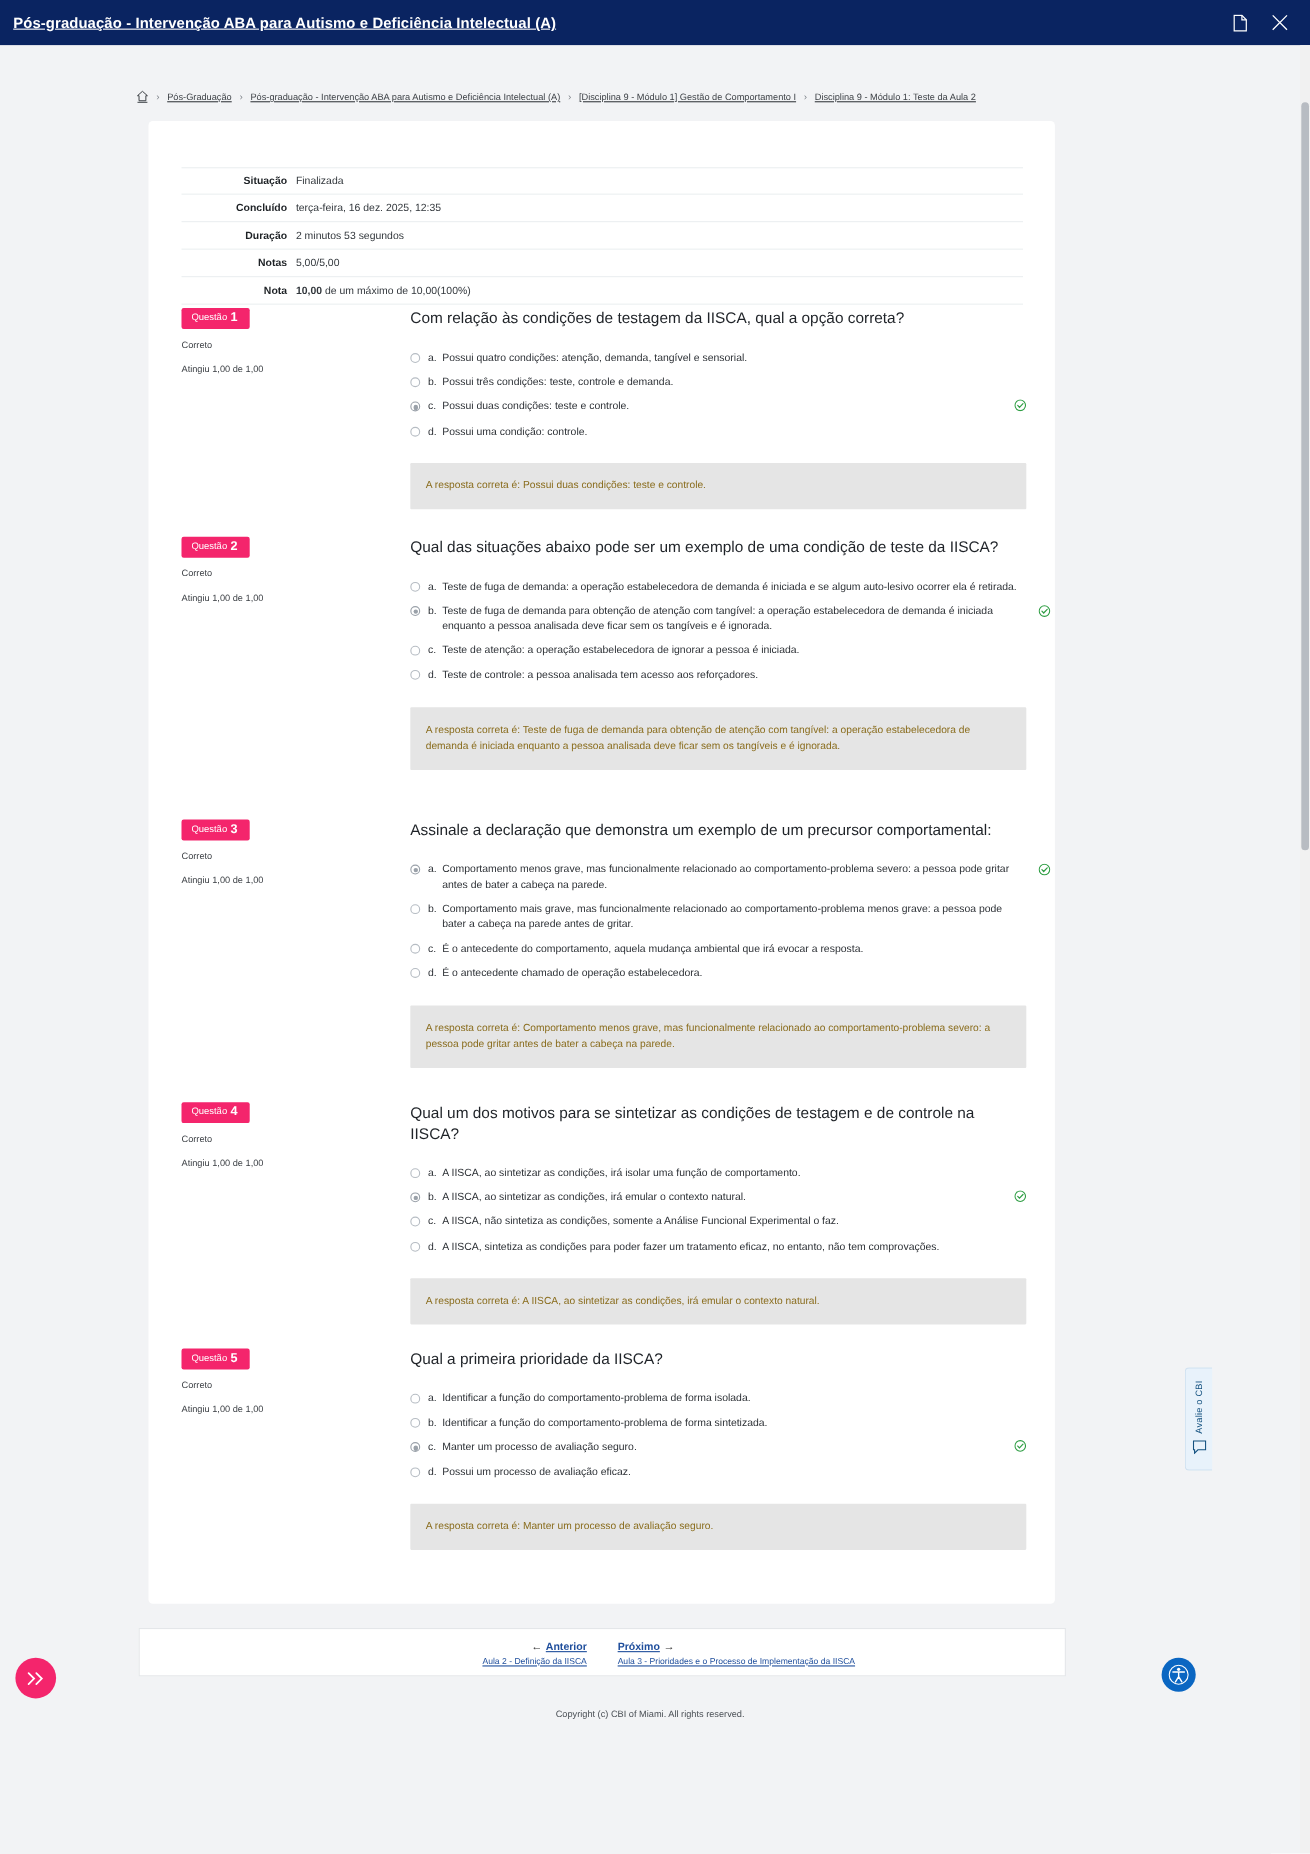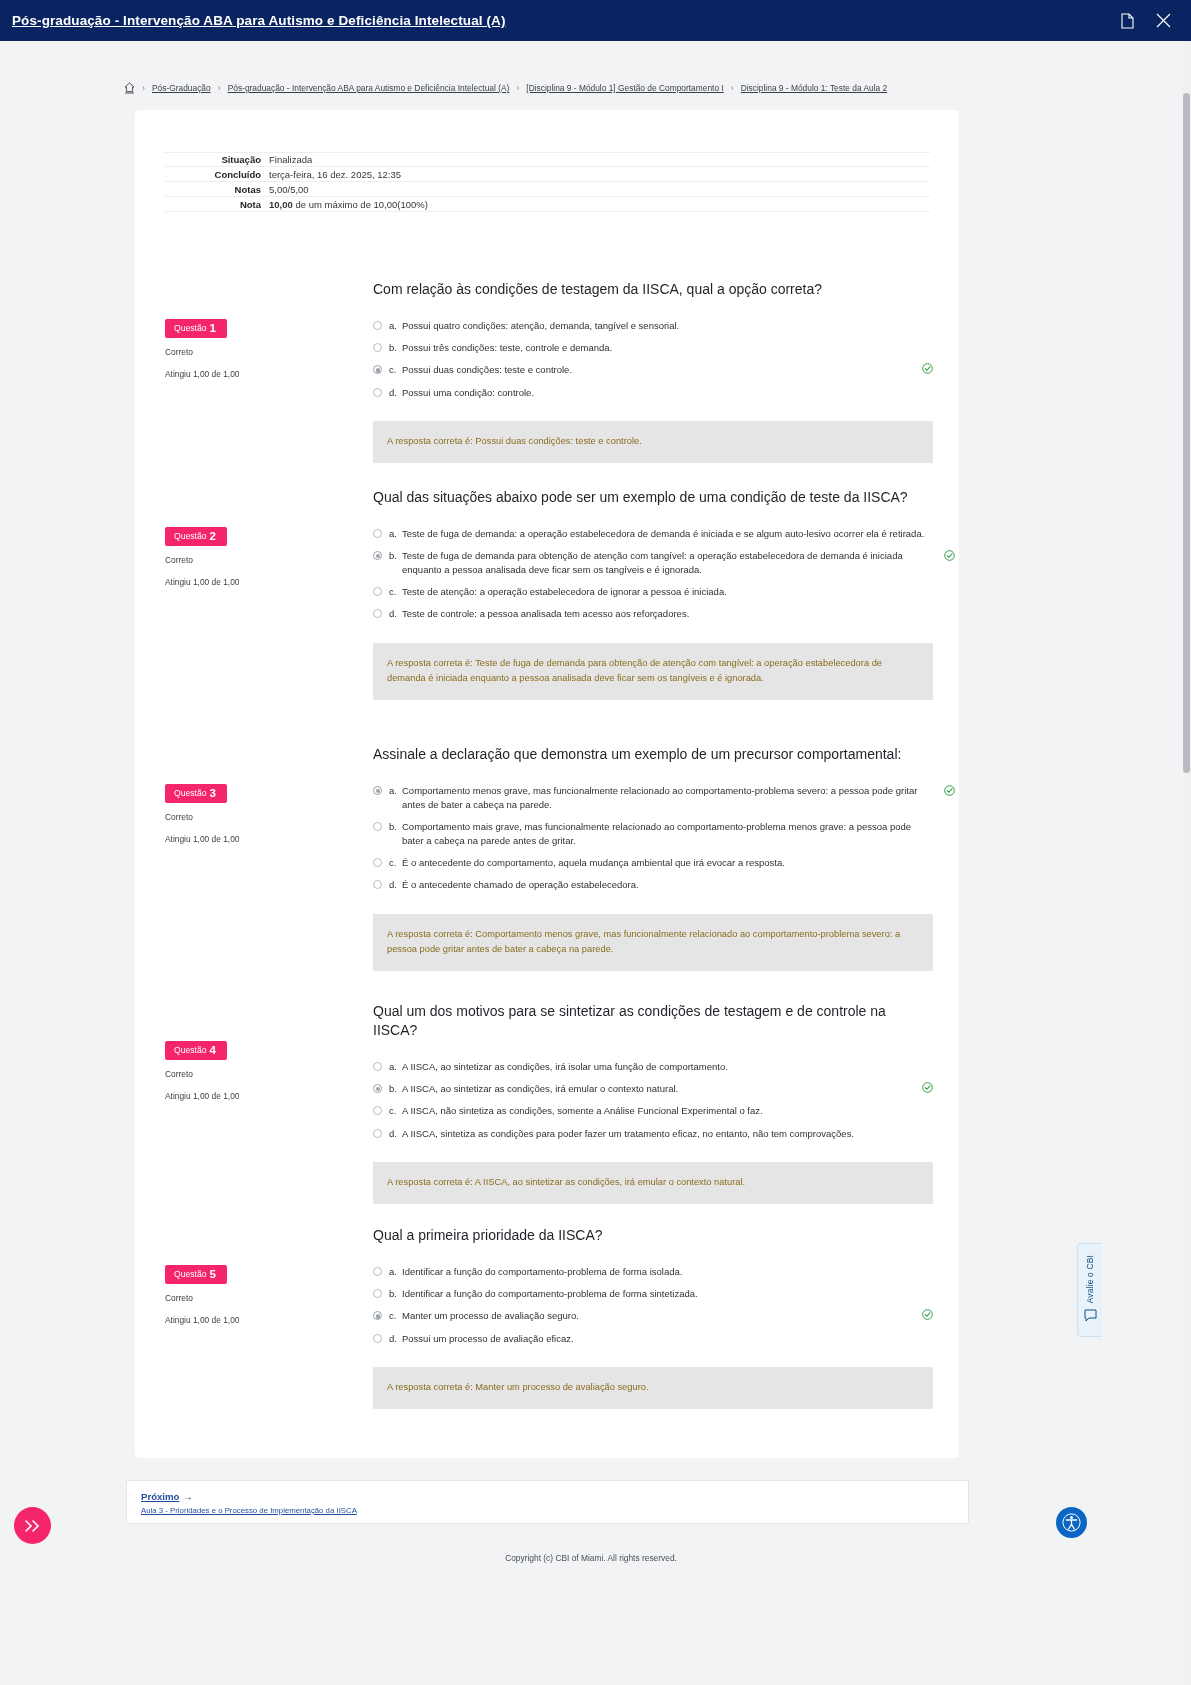--- a/index.html
+++ b/index.html
@@ -45,29 +45,29 @@
   .home-ic{ width:11px; height:12px; display:inline-block; }
 
   
   .card{
     position:absolute; top:110px; left:135px; width:824px; height:1348px;
     background:#fff; border-radius:4px;
   }
 
   
   .summary{ position:absolute; top:42px; left:30px; width:765px; }
-  .summary-row{ display:flex; border-bottom:1px solid #eceff1; height:15px; align-items:center; }
+  .summary-row{ display:flex; border-bottom:1px solid #eceff1; height:25px; align-items:center; }
   .summary-row:first-child{ border-top:1px solid #eceff1; }
   .sum-k{ width:104px; text-align:right; font-weight:bold; font-size:9.5px; color:#1d2125; padding-right:8px;}
   .sum-v{ font-size:9.5px; color:#32373c; }
   .sum-v b{ font-weight:bold; }
 
   
   .qblock{ position:absolute; left:30px; width:765px; }
-  .qinfo{ position:absolute; left:0; top:0; width:200px;margin-top:39px; }
+  .qinfo{ position:absolute; left:0; top:0; width:200px; }
   .qnum{
     display:inline-block; background:#f4256c; color:#fff;
     font-size:8.6px; padding:3px 11px 4px 9px; border-radius:2px;
     line-height:1.05; white-space:nowrap;
   }
   .qnum .n{ font-size:11.5px; font-weight:bold; margin-left:3px; vertical-align:-1px;}
   .qstate{ font-size:8.4px; color:#3b3f44; margin-top:9px; }
   .qgrade{ font-size:8.4px; color:#3b3f44; margin-top:12px; }
 
   .qbody{ position:absolute; left:208px; top:0; width:560px; }
@@ -186,20 +186,24 @@
   <div class="summary">
     <div class="summary-row">
       <div class="sum-k">Situação</div>
       <div class="sum-v">Finalizada</div>
     </div>
     <div class="summary-row">
       <div class="sum-k">Concluído</div>
       <div class="sum-v">terça-feira, 16 dez. 2025, 12:35</div>
     </div>
     <div class="summary-row">
+      <div class="sum-k">Duração</div>
+      <div class="sum-v">2 minutos 53 segundos</div>
+    </div>
+    <div class="summary-row">
       <div class="sum-k">Notas</div>
       <div class="sum-v">5,00/5,00</div>
     </div>
     <div class="summary-row">
       <div class="sum-k">Nota</div>
       <div class="sum-v"><b>10,00</b><span> de um máximo de 10,00(100%)</span></div>
     </div>
   </div>
 
   <div id="questions-host">
@@ -375,20 +379,27 @@
               <span class="ans-text">Possui um processo de avaliação eficaz.</span>
             </div>
           </div>
           <div class="feedback">A resposta correta é: Manter um processo de avaliação seguro.</div>
         </div>
       </div>
     </div>
 </div>
 
 <div class="navbar">
+  <div class="nav-half nav-left">
+    <div>
+      <span class="nav-arrow">←</span>
+      <span class="nav-title">Anterior</span>
+    </div>
+    <div class="nav-sub">Aula 2 - Definição da IISCA</div>
+  </div>
   <div class="nav-half nav-right">
     <div>
       <span class="nav-title">Próximo</span>
       <span class="nav-arrow">→</span>
     </div>
     <div class="nav-sub">Aula 3 - Prioridades e o Processo de Implementação da IISCA</div>
   </div>
 </div>
 
 <div class="footer">Copyright (c) CBI of Miami. All rights reserved.</div>

